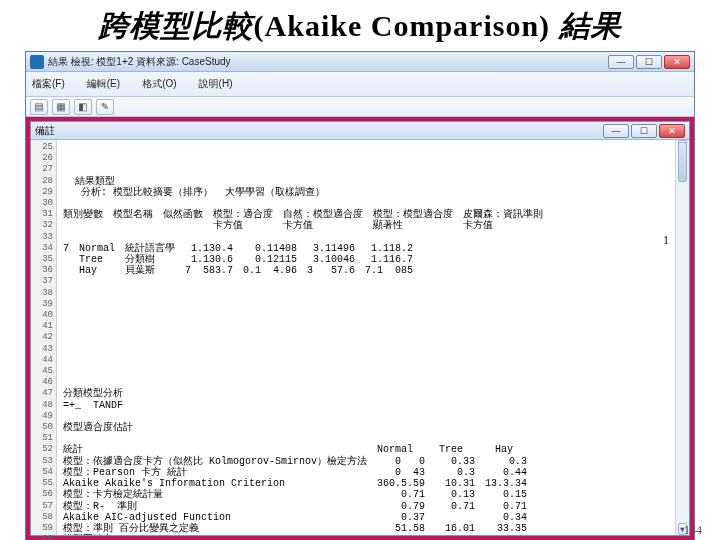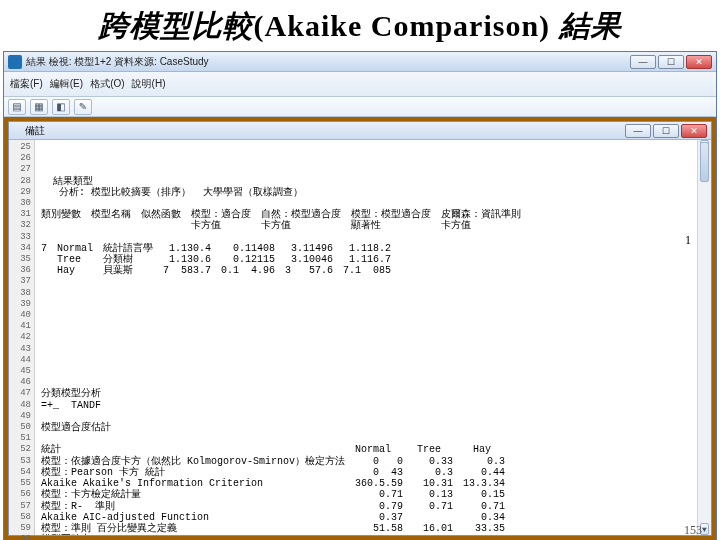--- a/index.html
+++ b/index.html
@@ -17,23 +17,23 @@
     text-align: center;
     padding: 6px 0 4px;
     font-style: italic;
     letter-spacing: 1px;
   }
   .slide-title .en {
     font-family: Georgia, "Times New Roman", serif;
     font-style: normal;
   }
   .app-window {
-    margin: 0 3px;
+    margin: 0 25px;
     border: 1px solid #5a7aa8;
-    background: #a16207;
+    background: #be185d;
     position: relative;
   }
   .titlebar {
     height: 20px;
     background: linear-gradient(180deg, #eaf2fb 0%, #d7e4f4 50%, #c6d8ef 100%);
     display: flex;
     align-items: center;
     font-size: 10px;
     color: #222;
     padding: 0 4px;
@@ -66,21 +66,21 @@
     color: #fff;
     border-color: #a33;
   }
   .menubar {
     height: 18px;
     background: linear-gradient(180deg,#f2f6fc,#e3ecf7);
     display: flex;
     align-items: center;
     font-size: 10px;
     padding: 12px 6px;
-    gap: 7px;
+    gap: 22px;
     border-bottom: 1px solid #b7c8de;
     color: #222;
   }
   .toolbar {
     height: 20px;
     background: linear-gradient(180deg,#f8fafd,#e9f0f8);
     display: flex;
     align-items: center;
     padding: 0 4px;
     gap: 4px;
@@ -99,21 +99,20 @@
     border: 1px solid #7a96bc;
     background: #fff;
   }
   .inner-titlebar {
     height: 18px;
     background: linear-gradient(180deg,#e7effa,#cfdef1);
     display:flex;align-items:center;
     font-size:10px;
     padding: 0 4px;
     border-bottom:1px solid #9fb6d4;
-    gap:12px;
   }
   .inner-titlebar .spacer{flex:1;}
   .content {
     display:flex;
     font-family: "SimSun", "Courier New", monospace;
     font-size: 10px;
     color: #000;
     height: 395px;
     position: relative;
   }
@@ -265,13 +264,13 @@
       <div>  結果類型</div><div>   分析: 模型比較摘要（排序）  大學學習（取樣調查）</div><div> </div><div class="tbl"><div class="tr"><div class="td">類別變數</div><div class="td">模型名稱</div><div class="td">似然函數</div><div class="td">模型：適合度</div><div class="td">自然：模型適合度</div><div class="td">模型：模型適合度</div><div class="td">皮爾森：資訊準則</div></div><div class="tr"><div class="td"></div><div class="td"></div><div class="td"></div><div class="td">卡方值</div><div class="td">卡方值</div><div class="td">顯著性</div><div class="td">卡方值</div></div></div><div> </div><div class="tbl"><div class="tr"><div class="td">7</div><div class="td">Normal</div><div class="td">統計語言學</div><div class="td r">1.130.4</div><div class="td r">0.11408</div><div class="td r">3.11496</div><div class="td r">1.118.2</div></div><div class="tr"><div class="td"></div><div class="td">Tree</div><div class="td">分類樹</div><div class="td r">1.130.6</div><div class="td r">0.12115</div><div class="td r">3.10046</div><div class="td r">1.116.7</div></div><div class="tr"><div class="td"></div><div class="td">Hay</div><div class="td">貝葉斯</div><div class="td r">7  583.7</div><div class="td r">0.1  4.96</div><div class="td r">3   57.6</div><div class="td r">7.1  085</div></div></div><div> </div><div> </div><div> </div><div> </div><div> </div><div> </div><div> </div><div> </div><div> </div><div> </div><div>分類模型分析</div><div>=+_  TANDF</div><div> </div><div>模型適合度估計</div><div> </div><div class="tbl"><div class="tr"><div class="td" style="min-width: 260px;">統計</div><div class="td r" style="min-width: 50px;"></div><div class="td r" style="min-width: 50px;">Normal</div><div class="td r" style="min-width: 50px;">Tree</div><div class="td r" style="min-width: 50px;">Hay</div></div></div><div class="tbl"><div class="tr"><div class="td" style="min-width: 260px;">模型：依據適合度卡方（似然比 Kolmogorov-Smirnov）檢定方法</div><div class="td r" style="min-width: 50px;">0   0</div><div class="td r" style="min-width: 50px;">0.33</div><div class="td r" style="min-width: 50px;">0.3</div></div><div class="tr"><div class="td" style="min-width: 260px;">模型：Pearson 卡方 統計</div><div class="td r" style="min-width: 50px;">0  43</div><div class="td r" style="min-width: 50px;">0.3</div><div class="td r" style="min-width: 50px;">0.44</div></div><div class="tr"><div class="td" style="min-width: 260px;">Akaike Akaike's Information Criterion</div><div class="td r" style="min-width: 50px;">360.5.59</div><div class="td r" style="min-width: 50px;">10.31</div><div class="td r" style="min-width: 50px;">13.3.34</div></div><div class="tr"><div class="td" style="min-width: 260px;">模型：卡方檢定統計量</div><div class="td r" style="min-width: 50px;">0.71</div><div class="td r" style="min-width: 50px;">0.13</div><div class="td r" style="min-width: 50px;">0.15</div></div><div class="tr"><div class="td" style="min-width: 260px;">模型：R-  準則</div><div class="td r" style="min-width: 50px;">0.79</div><div class="td r" style="min-width: 50px;">0.71</div><div class="td r" style="min-width: 50px;">0.71</div></div><div class="tr"><div class="td" style="min-width: 260px;">Akaike AIC-adjusted Function</div><div class="td r" style="min-width: 50px;">0.37</div><div class="td r" style="min-width: 50px;"></div><div class="td r" style="min-width: 50px;">0.34</div></div><div class="tr"><div class="td" style="min-width: 260px;">模型：準則 百分比變異之定義</div><div class="td r" style="min-width: 50px;">51.58</div><div class="td r" style="min-width: 50px;">16.01</div><div class="td r" style="min-width: 50px;">33.35</div></div><div class="tr"><div class="td" style="min-width: 260px;">模型不確定</div><div class="td r" style="min-width: 50px;">41.63</div><div class="td r" style="min-width: 50px;">0.70</div><div class="td r" style="min-width: 50px;">13.16</div></div></div></div>
       <div class="vscroll">
         <div class="arrow" style="top:0">▲</div>
         <div class="thumb"></div>
         <div class="arrow" style="bottom:0">▼</div>
       </div>
     </div>
   </div>
 </div>
 
-<div class="footer-pgnum">153</div>
+<div class="footer-pgnum">134</div>
 
 </body></html>

